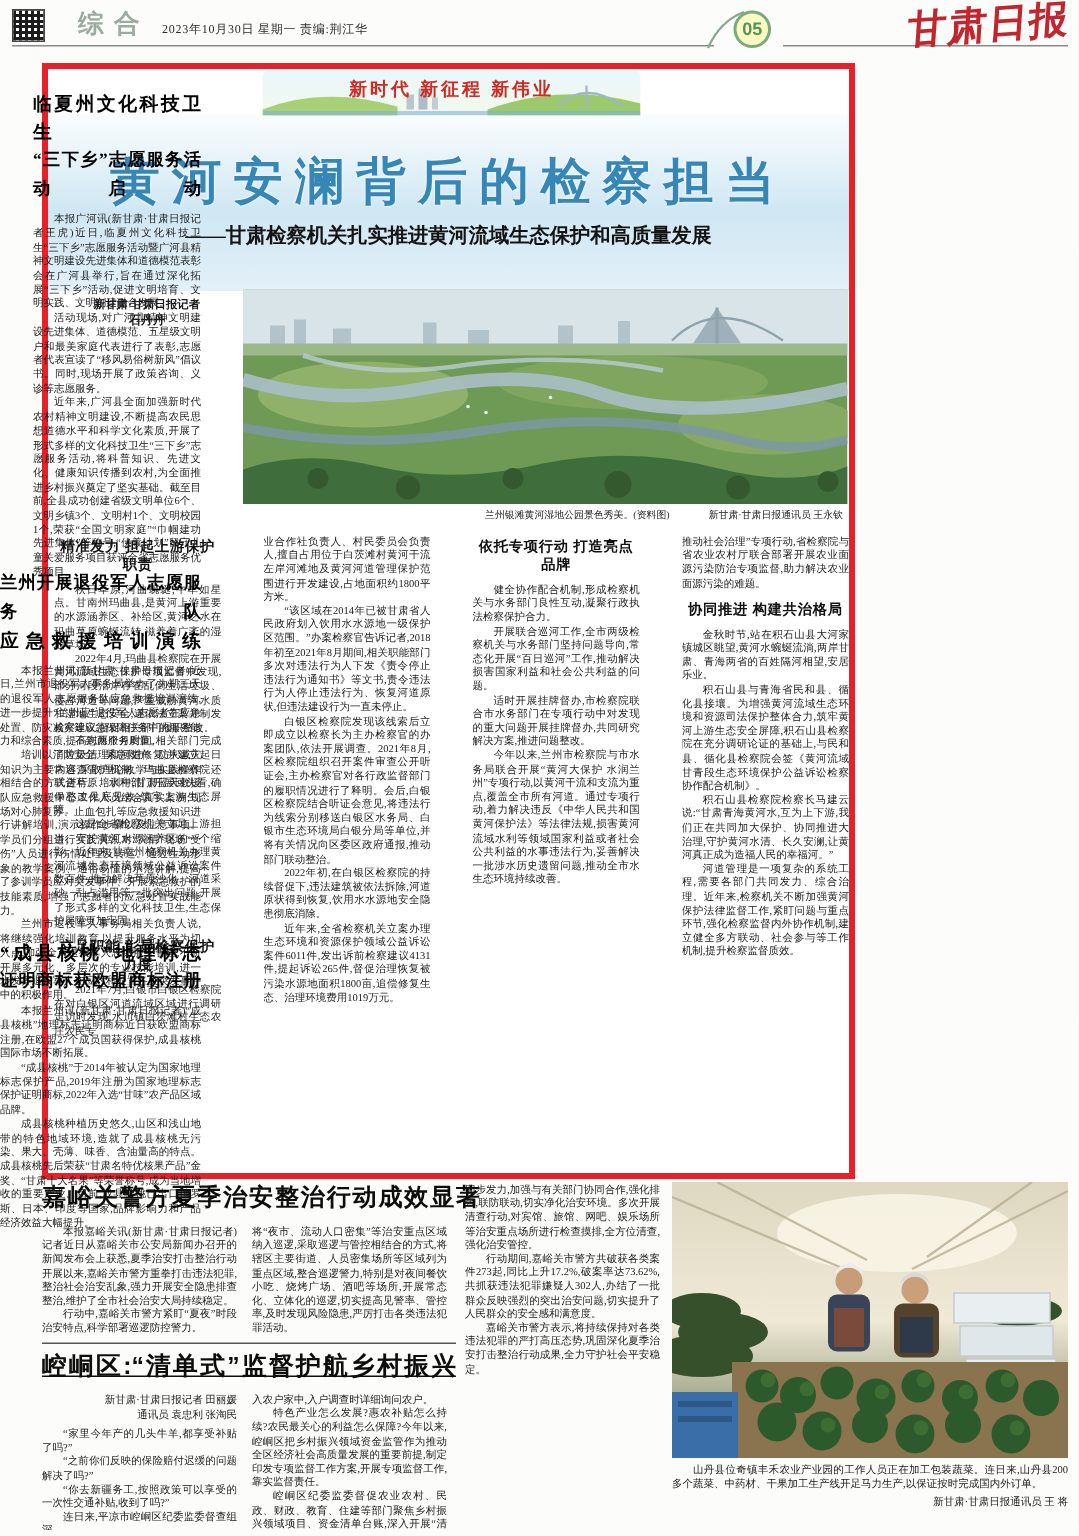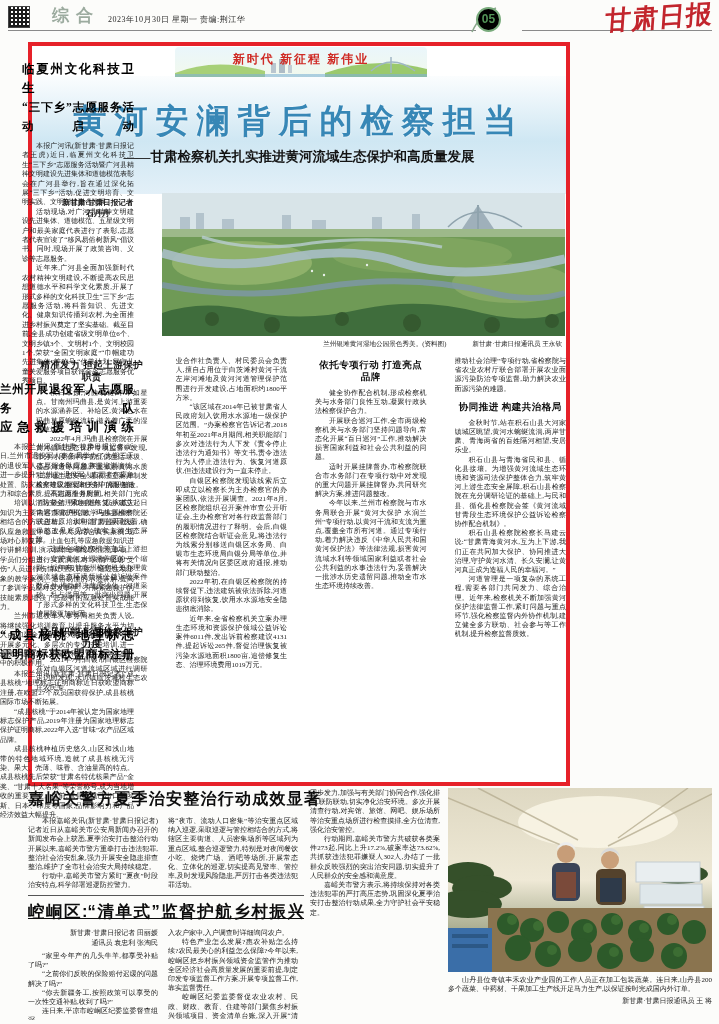--- a/index.html
+++ b/index.html
@@ -13,22 +13,22 @@
           repeating-linear-gradient(0deg,#1c1c1c 0 2px, transparent 2px 4px),
           repeating-linear-gradient(90deg,#1c1c1c 0 2px, #fff 2px 4px);
         border:1px solid #444; }
   .section-label { position:absolute; left:52px; top:6px; font:bold 17px/20px "Liberation Serif",serif;
         color:#9cab9f; letter-spacing:7px; }
   .dateline { position:absolute; left:108px; top:15px; font:8px/10px "Liberation Serif",serif; color:#2b2b2b; letter-spacing:0.5px; }
   .rule { position:absolute; height:1px; background:#8a8a8a; top:30px; }
   .rule.left { left:8px; width:468px; }
   .rule.right { left:522px; width:190px; }
   .pn-curve { position:absolute; left:468px; top:6px; }
-  .page-num { position:absolute; left:476px; top:7px; width:25px; height:25px; border:2px solid #79ab7c;
-        border-radius:50%; background:#000000; color:#539458; font:bold 12px/21px "Liberation Sans",sans-serif;
+  .page-num { position:absolute; left:489px; top:7px; width:25px; height:25px; border:2px solid #79ab7c;
+        border-radius:50%; background:#fef9c3; color:#539458; font:bold 12px/21px "Liberation Sans",sans-serif;
         text-align:center; }
   .masthead { position:absolute; right:6px; top:2px; color:#c2252d; font:bold 26px/30px "DejaVu Serif",serif;
         transform:rotate(-4deg) skewX(-8deg); letter-spacing:1px; }
 
   
   .red-box { position:absolute; left:28px; top:42px; width:542px; height:744px; border:4px solid #e62129; background:#fff; }
   .head-zone { position:absolute; left:32px; top:76px; width:534px; height:118px;
         background:linear-gradient(180deg,#fbfdfe 0%, #cfe7f3 55%, #e3f0f8 100%); }
   .banner { position:absolute; left:175px; top:47px; width:252px; height:30px; }
   .banner-text { position:absolute; left:175px; top:52px; width:252px; text-align:center;

